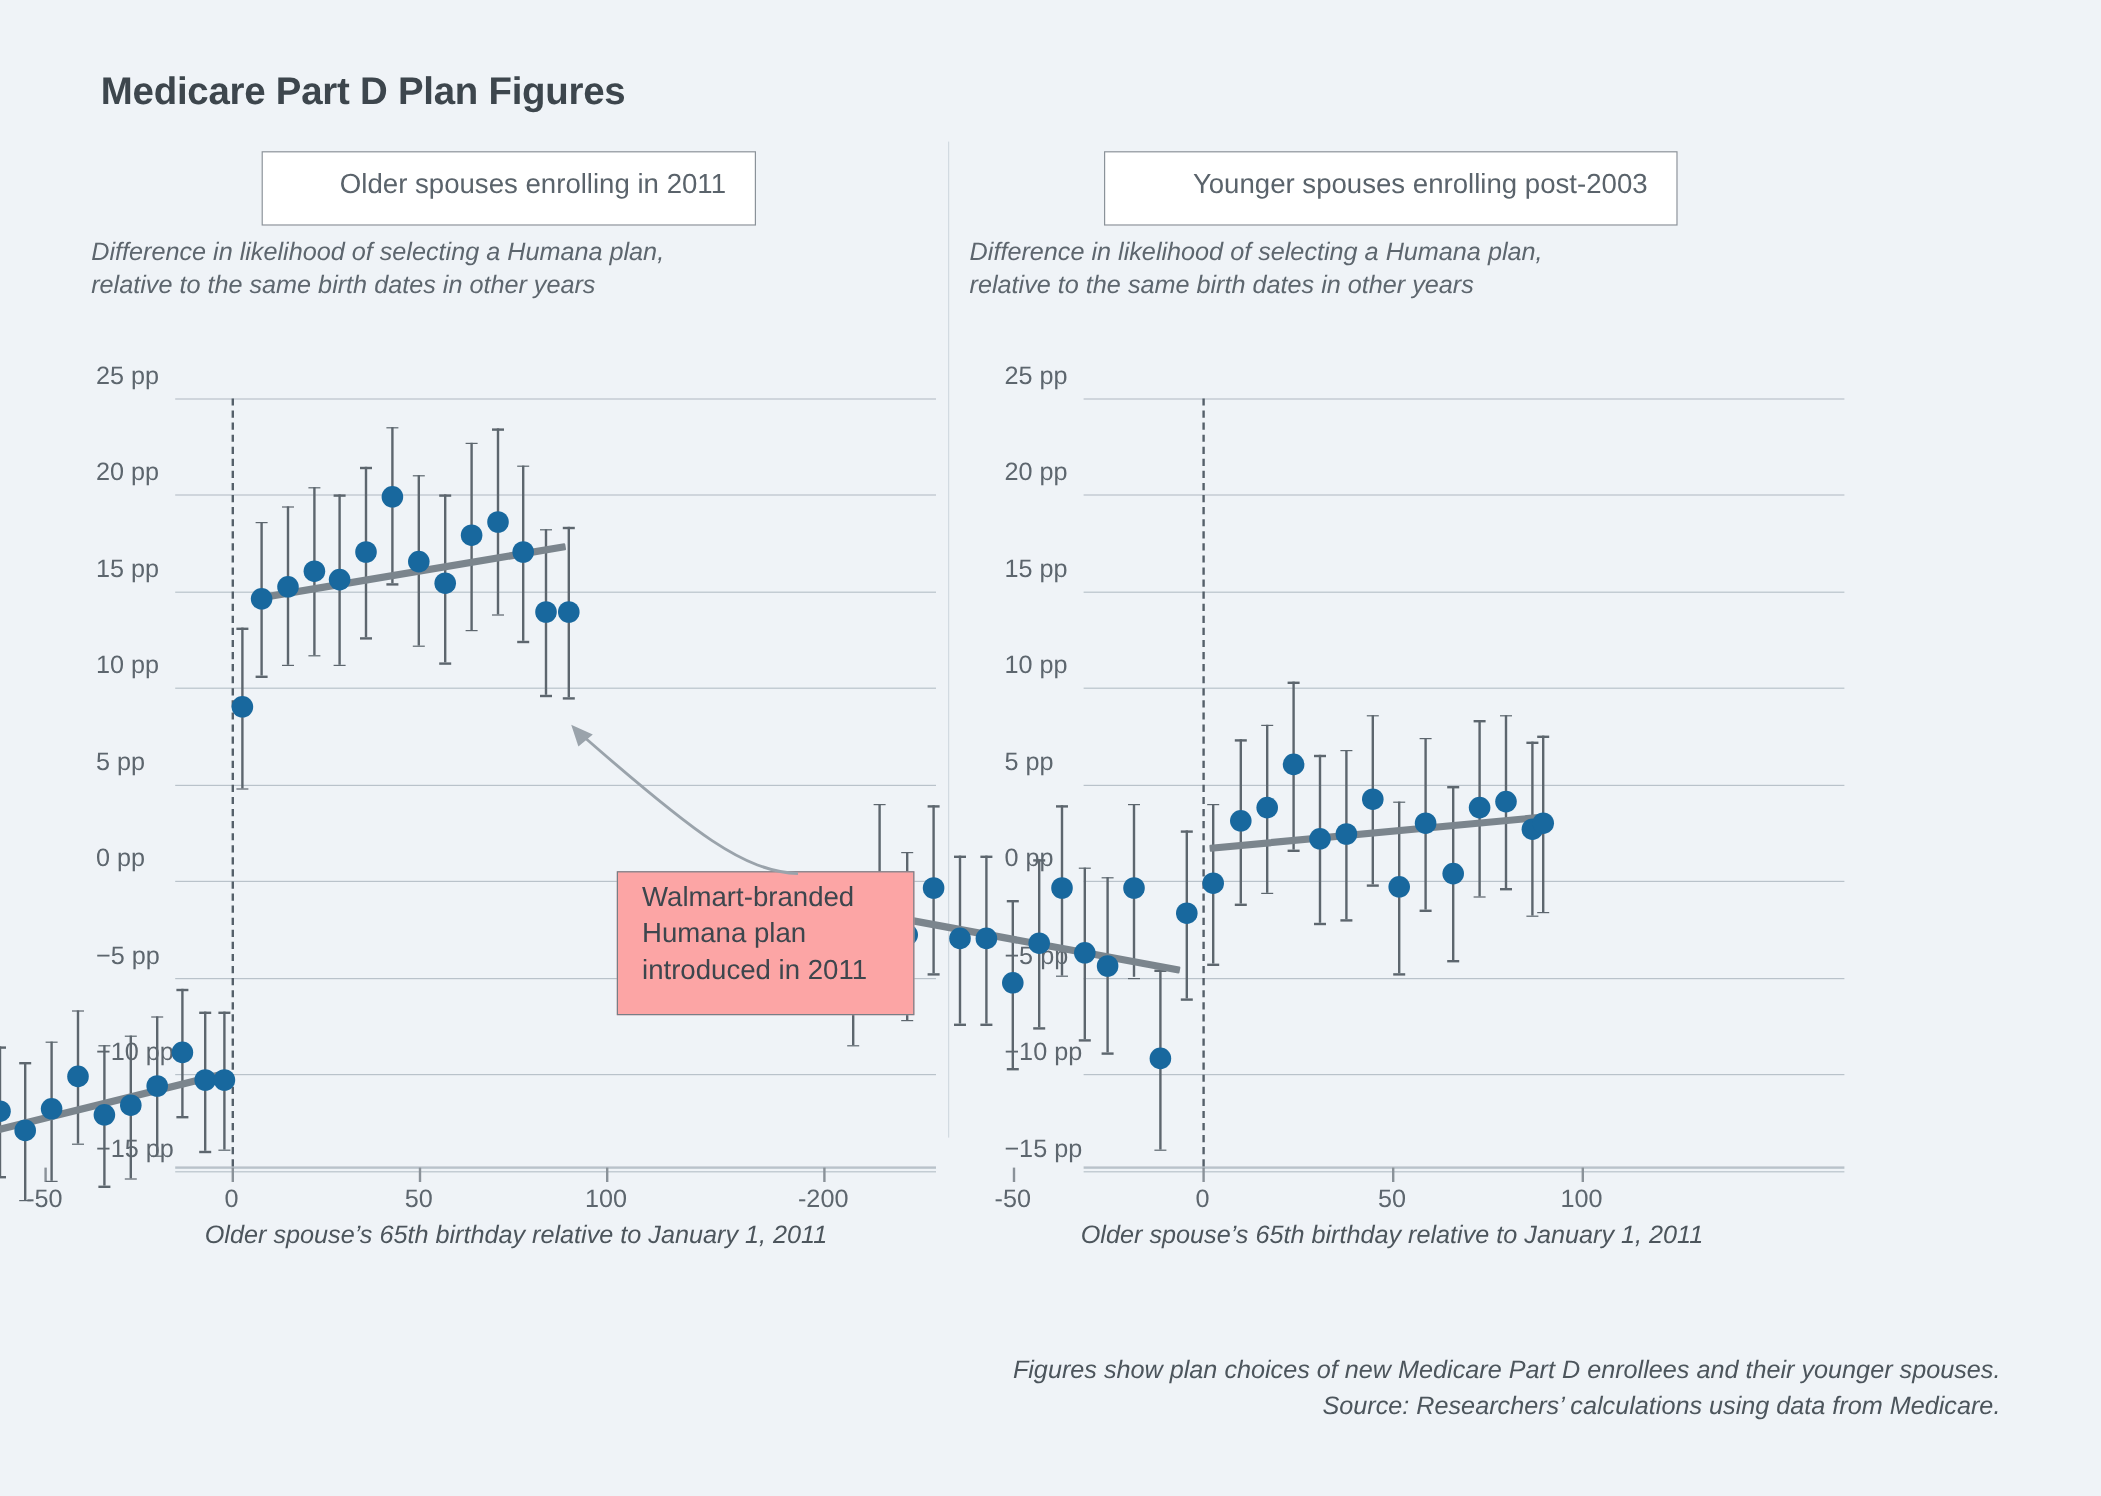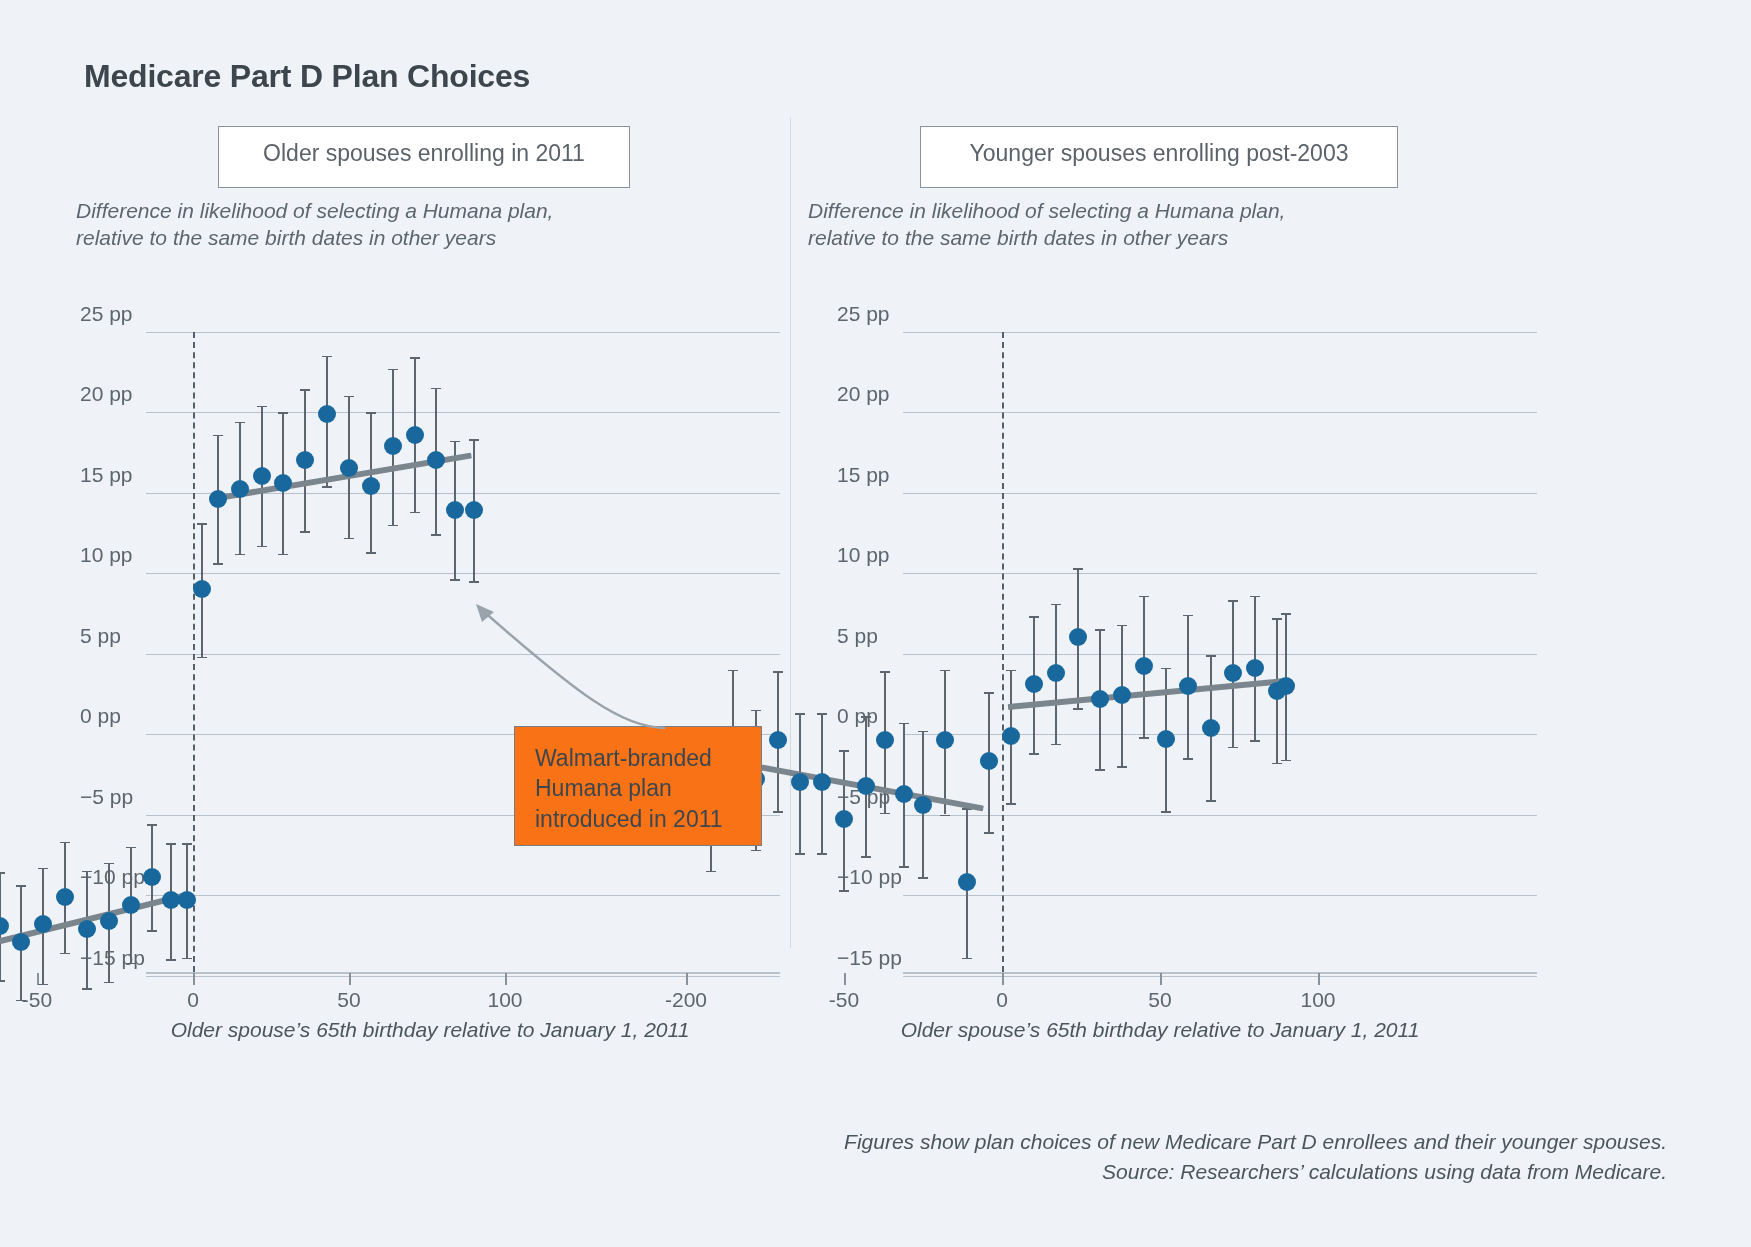--- a/index.html
+++ b/index.html
@@ -18,21 +18,21 @@
   }
   .panel{position:absolute;top:0;}
   .panel-left{left:0;}
   .panel-right{left:728px;}
   .panel-badge{
     position:absolute;
     border:1.5px solid #8a9299;
     background:#ffffff;
     color:#5a636b;
     font-size:23px;
-    text-align:center;
+    text-align:right;
     line-height:1.05;
     padding:14px 24px;
     box-sizing:border-box;
     white-space:nowrap;
   }
   .subtitle{
     position:absolute;
     font-style:italic;
     font-size:21px;
     color:#5d666e;
@@ -66,39 +66,39 @@
   .errbar{position:absolute;width:2px;background:#5d666e;}
   .errcap{position:absolute;height:1.5px;background:#5d666e;}
   .dot{
     position:absolute;border-radius:50%;
     background:#18689e;
   }
   .fitline{position:absolute;background:#7b858d;transform-origin:0 50%;height:6px;border-radius:1px;}
   .callout{
     position:absolute;
     border:1.5px solid #767f87;
-    background:#f97316;
+    background:#fca5a5;
     color:#3d464d;
     font-size:23px;
     line-height:1.32;
-    padding:16px 20px;
+    padding:5px 20px;
     box-sizing:border-box;
     white-space:pre-line;
   }
   #footnote{
     position:absolute;right:84px;bottom:60px;
     text-align:right;font-style:italic;font-size:21px;
     color:#4c555c;line-height:1.42;white-space:pre-line;
   }
   .divider{position:absolute;width:1px;background:#d2dae1;}
 </style>
 </head>
 <body>
 
-<div id="page-title">Medicare Part D Plan Choices</div>
+<div id="page-title">Medicare Part D Plan Figures</div>
 
 <div class="divider" style="left:790px;top:118px;height:830px;"></div>
 
 <div class="panel panel-left">
   <div class="panel-badge" style="left:218px;top:126px;width:412px;height:62px;">Older spouses enrolling in 2011</div>
   <div class="subtitle" style="left:76px;top:198px;width:660px;">Difference in likelihood of selecting a Humana plan,
 relative to the same birth dates in other years</div>
   <div class="plot" id="plot0" style="left:0px;top:0px;width:790px;height:1000px;">
       <div class="gridline" style="left: 146px; top: 331.5px; width: 634px;"></div>
       <div class="ytick" style="left: 80px; top: 301.5px;">25 pp</div>

